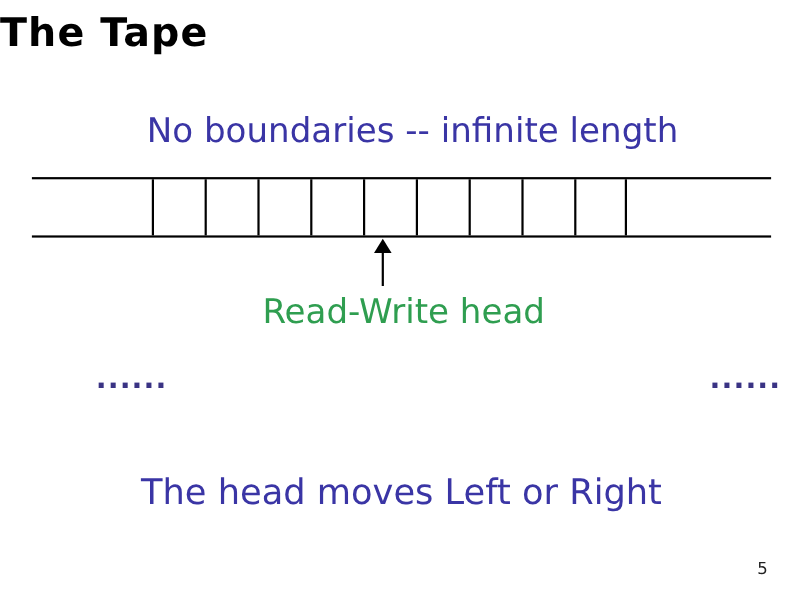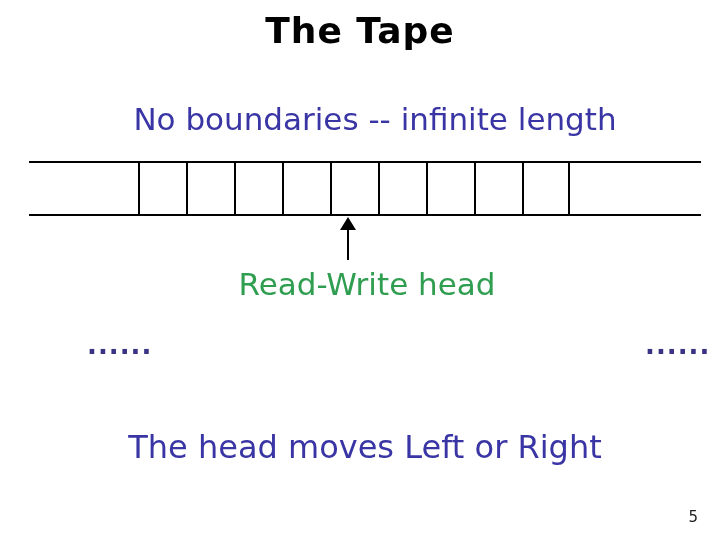--- a/index.html
+++ b/index.html
@@ -13,21 +13,20 @@
     height: 540px;
     background: #ffffff;
     overflow: hidden;
     font-family: "DejaVu Sans", sans-serif;
   }
   .title {
     position: absolute;
     top: 10px;
     left: 0;
     width: 100%;
-    text-align: center;
     font-size: 36px;
     font-weight: bold;
     color: #000000;
     letter-spacing: 1px;
   }
   .subtitle {
     position: absolute;
     top: 101px;
     left: 0;
     width: 100%;

